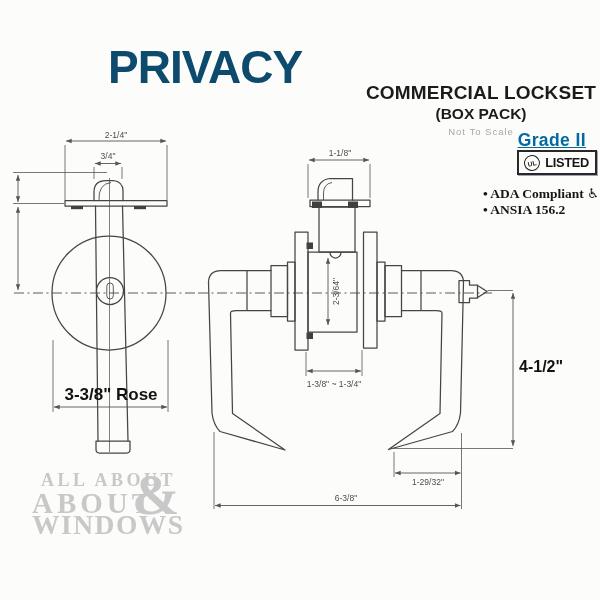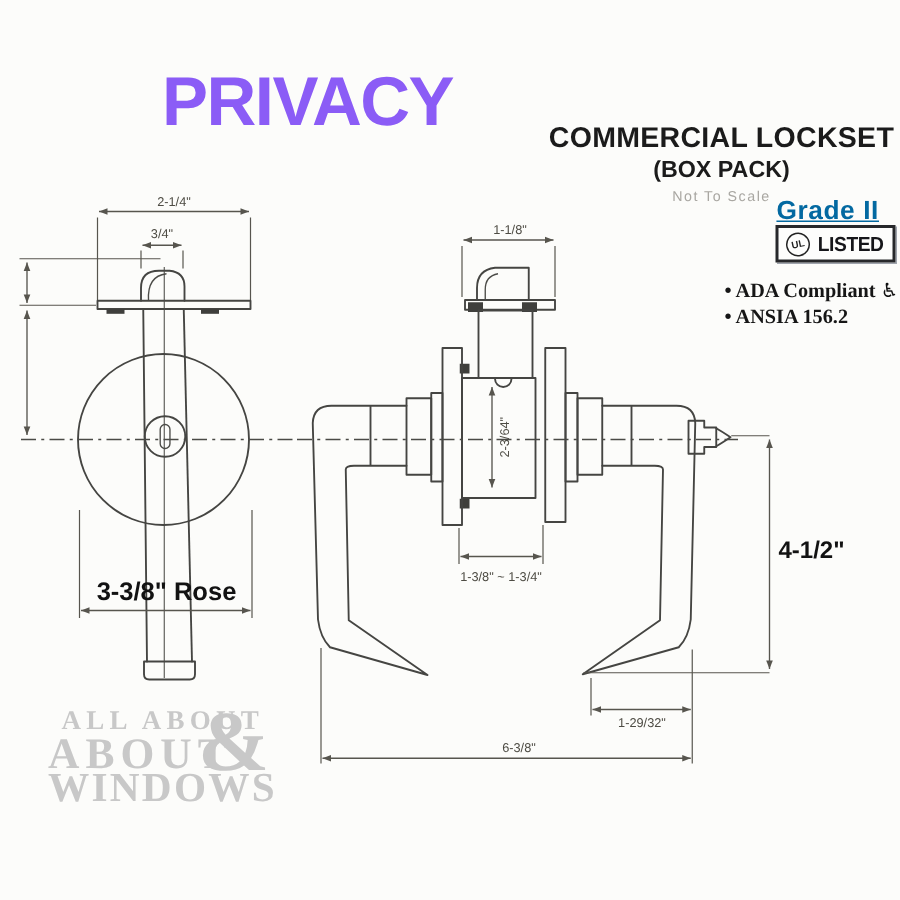--- a/index.html
+++ b/index.html
@@ -4,21 +4,21 @@
 <style>
   html,body{margin:0;padding:0;background:#fff;}
   .page{
     position:relative;width:600px;height:600px;overflow:hidden;
     background:#fcfcfa;font-family:"Liberation Sans",sans-serif;color:#1d1d1d;
   }
   .abs{position:absolute;}
   
   .page-title{
     left:108px;top:40px;font-size:46px;font-weight:bold;letter-spacing:-1px;
-    color:#8b5cf6;
+    color:#0c4a6e;
   }
   .hdr-block{left:360px;top:82px;width:242px;text-align:center;}
   .hdr-title{font-size:19px;font-weight:bold;color:#1b1b1b;letter-spacing:.2px;}
   .hdr-sub{font-size:15.5px;font-weight:bold;color:#1b1b1b;margin-top:1px;}
   .hdr-scale{font-size:9.5px;color:#a9a7a2;letter-spacing:1px;margin-top:3px;}
   .grade{left:460px;top:130px;width:126px;text-align:right;font-size:17.5px;
     font-weight:bold;color:#0369a1;letter-spacing:.4px;text-decoration:underline;}
   .ul-badge{
     left:517px;top:150px;height:21px;border:2px solid #27282b;background:#fdfdfc;
     display:flex;align-items:center;padding:0 5px;gap:4px;box-shadow:1px 1px 0 #9fa4ad;

